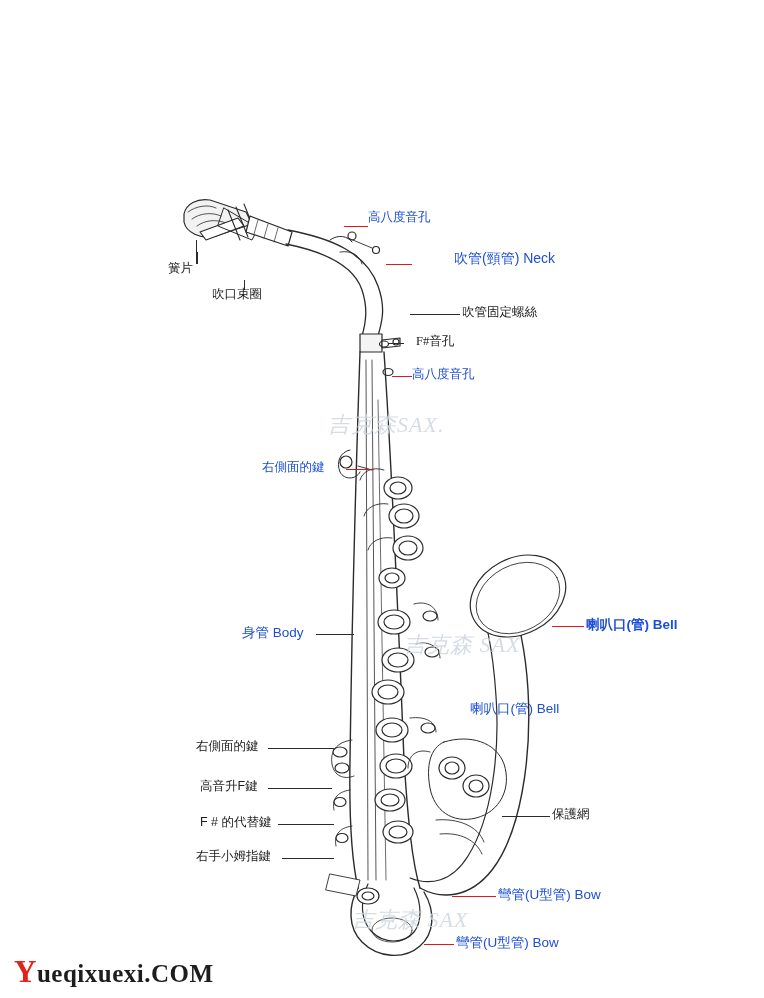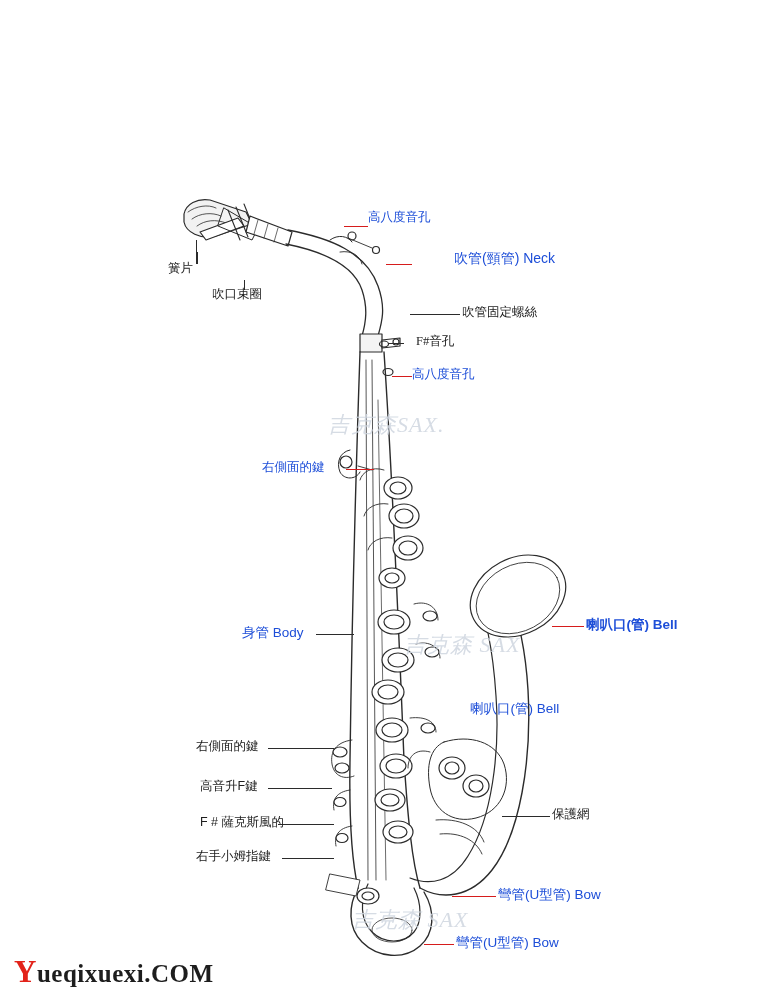--- a/index.html
+++ b/index.html
@@ -261,21 +261,21 @@
   <div class="label red" style="left:242px; top:626px; font-size:13.5px;">身管 Body</div>
 
   <div class="label red bold" style="left:586px; top:618px; font-size:13.5px;">喇叭口(管) Bell</div>
 
   <div class="label red" style="left:470px; top:702px; font-size:13.5px;">喇叭口(管) Bell</div>
 
   <div class="label black" style="left:196px; top:740px;">右側面的鍵</div>
 
   <div class="label black" style="left:200px; top:780px;">高音升F鍵</div>
 
-  <div class="label black" style="left:200px; top:816px;">F # 薩克斯風的</div>
+  <div class="label black" style="left:200px; top:816px;">F # 的代替鍵</div>
 
   <div class="label black" style="left:196px; top:850px;">右手小姆指鍵</div>
 
   <div class="label black" style="left:552px; top:808px;">保護網</div>
 
   <div class="label red" style="left:498px; top:888px; font-size:13.5px;">彎管(U型管) Bow</div>
 
   <div class="label red" style="left:456px; top:936px; font-size:13.5px;">彎管(U型管) Bow</div>
 
   <div class="watermark" id="wm-1">吉克森SAX.</div>

